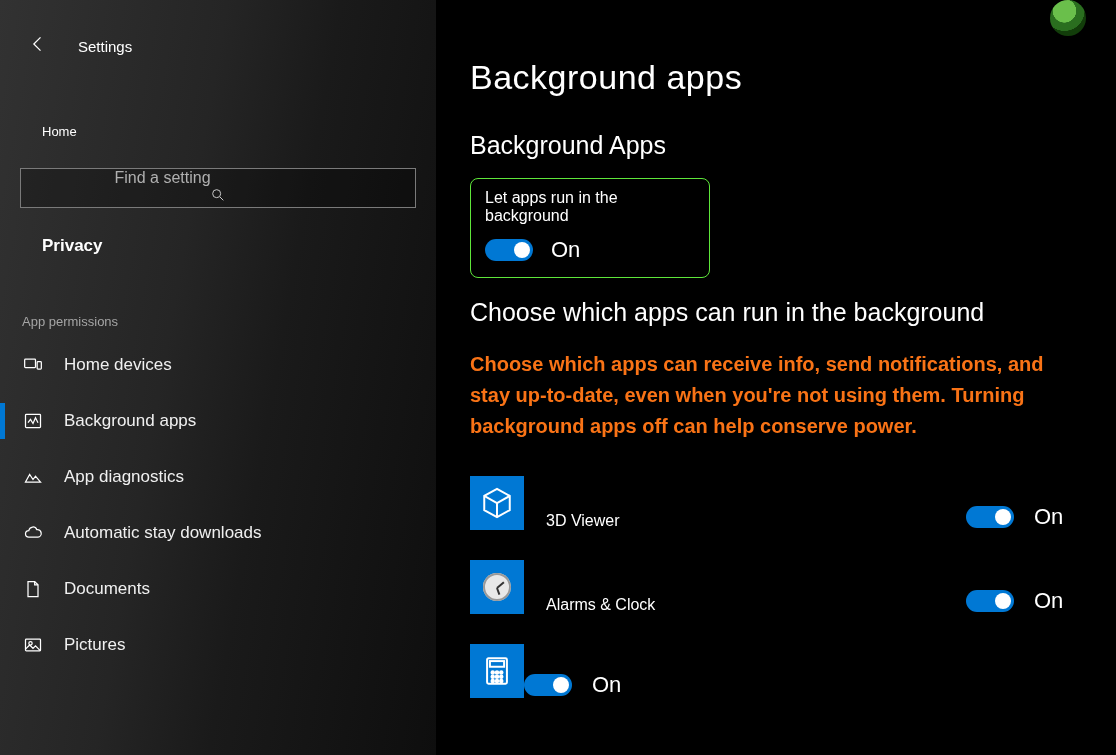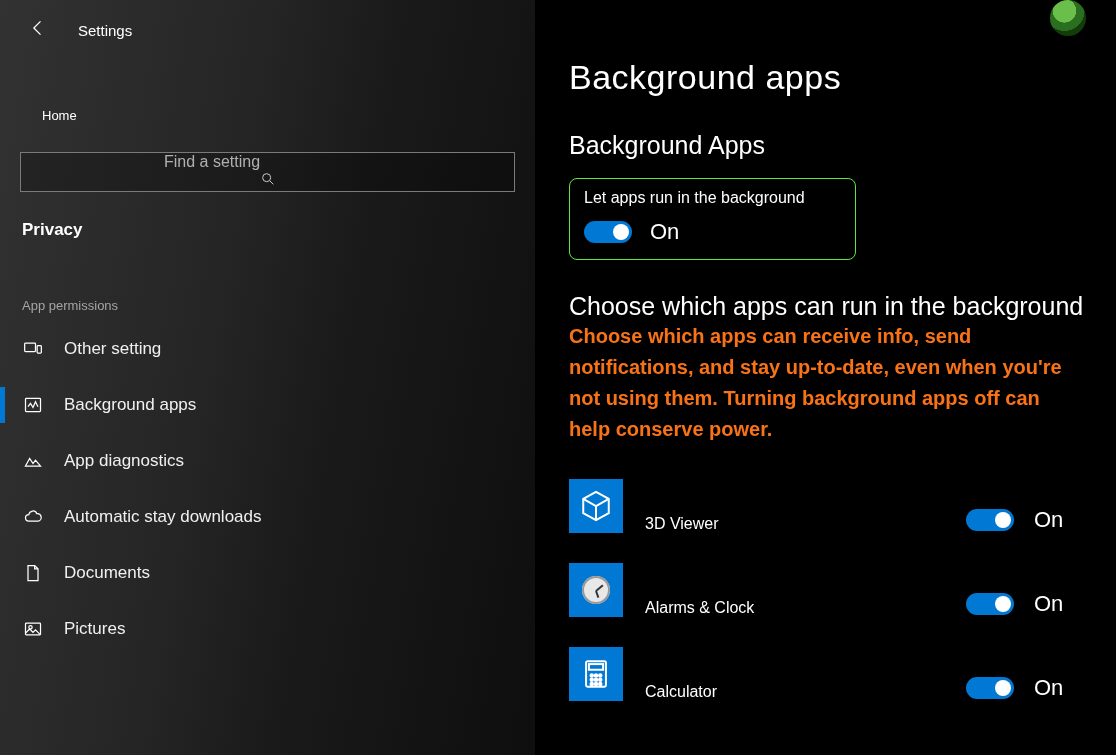--- a/index.html
+++ b/index.html
@@ -12,24 +12,24 @@
     body {
       background: #000;
       color: #fff;
       width: 1116px;
       height: 755px;
       overflow: hidden;
       display: flex;
     }
     
     .sidebar {
-      width: 535px;
+      width: 436px;
       height: 100%;
       background: linear-gradient(100deg, #323232 0%, #252525 40%, #1a1a1a 60%, #0e0e0e 100%);
-      padding-top: 8px;
+      padding-top: 24px;
       position: relative;
     }
     .titlebar {
       display: flex;
       align-items: center;
       padding: 6px 10px 16px 24px;
       gap: 26px;
     }
     .back-btn svg { width: 20px; height: 20px; }
     .back-btn { cursor: pointer; padding: 4px; }
@@ -65,20 +65,21 @@
       color: #fff;
       font-size: 16px;
     }
     .search-box input::placeholder { color: #b0b0b0; }
     .search-box .search-ico svg { width: 16px; height: 16px; }
     .category-label {
       padding: 28px 22px 8px;
       font-size: 17px;
       font-weight: 600;
       color: #fff;
+      margin-left: 20px;
     }
     .group-label {
       padding: 50px 22px 8px;
       font-size: 13px;
       color: #a5a5a5;
     }
     .nav-item {
       display: flex;
       align-items: center;
       gap: 20px;
@@ -114,22 +115,22 @@
     }
     .section-title {
       font-size: 25px;
       font-weight: 400;
       margin-bottom: 18px;
     }
     .highlight-box {
       border: 1.5px solid #5ee63a;
       border-radius: 8px;
       padding: 10px 14px 14px;
-      margin-bottom: 32px;
-      width: 287px;
+      margin-bottom: 20px;
+      width: 240px;
     }
     .highlight-box .hb-label {
       font-size: 16px;
       margin-bottom: 12px;
     }
     .toggle-row {
       display: flex;
       align-items: center;
       gap: 18px;
     }
@@ -148,20 +149,21 @@
       top: 3px;
       width: 16px;
       height: 16px;
       border-radius: 50%;
       background: #fff;
     }
     .toggle-state { font-size: 22px; }
     .section-title-2 {
       font-size: 25px;
       font-weight: 400;
+      margin-bottom: 22px;
     }
     .desc {
       font-size: 20px;
       color: #f97316;
       line-height: 1.55;
       margin-bottom: 26px;
       max-width: 620px;
       font-weight: bold;
     }
     .app-row {
@@ -251,21 +253,21 @@
 
   <div class="group-label">App permissions</div>
 
   <div class="nav-item">
     <span class="ico">
       <svg viewBox="0 0 24 24" fill="none" stroke="#fff" stroke-width="1.5">
           <rect x="2" y="5" width="13" height="10" rx="1"></rect>
           <rect x="17" y="8" width="5" height="9" rx="1"></rect>
         </svg>
     </span>
-    <span class="label">Other setting</span>
+    <span class="label">Home devices</span>
   </div>
 
   <div class="nav-item active">
     <span class="ico">
       <svg viewBox="0 0 24 24" fill="none" stroke="#fff" stroke-width="1.5">
           <rect x="3" y="4" width="18" height="16" rx="1"></rect>
           <path d="M6 14l3-4 3 5 3-7 3 6"></path>
         </svg>
     </span>
     <span class="label">Background apps</span>
@@ -364,19 +366,18 @@
           <circle cx="12" cy="13" r="0.9" fill="#fff"></circle>
           <circle cx="15" cy="13" r="0.9" fill="#fff"></circle>
           <circle cx="9" cy="16" r="0.9" fill="#fff"></circle>
           <circle cx="12" cy="16" r="0.9" fill="#fff"></circle>
           <circle cx="15" cy="16" r="0.9" fill="#fff"></circle>
           <circle cx="9" cy="19" r="0.9" fill="#fff"></circle>
           <circle cx="12" cy="19" r="0.9" fill="#fff"></circle>
           <circle cx="15" cy="19" r="0.9" fill="#fff"></circle>
         </svg>
     </div>
-    <div class="app-name">Calculator</div>
     <div class="app-toggle-wrap">
       <div class="toggle"></div>
       <span class="toggle-state">On</span>
     </div>
   </div>
 </div>
 
 </body></html>

